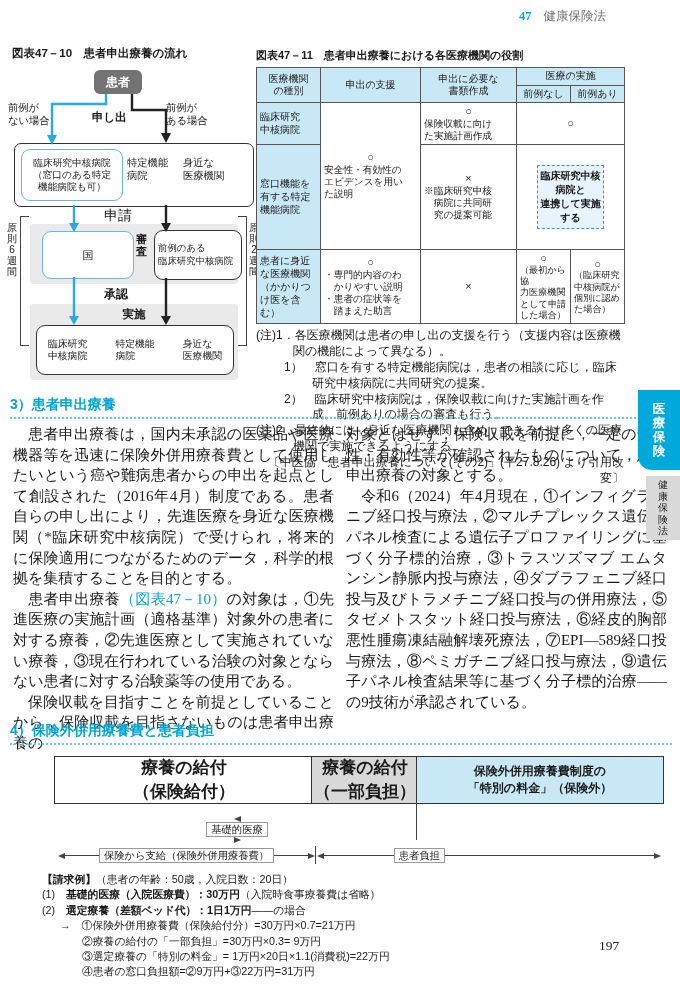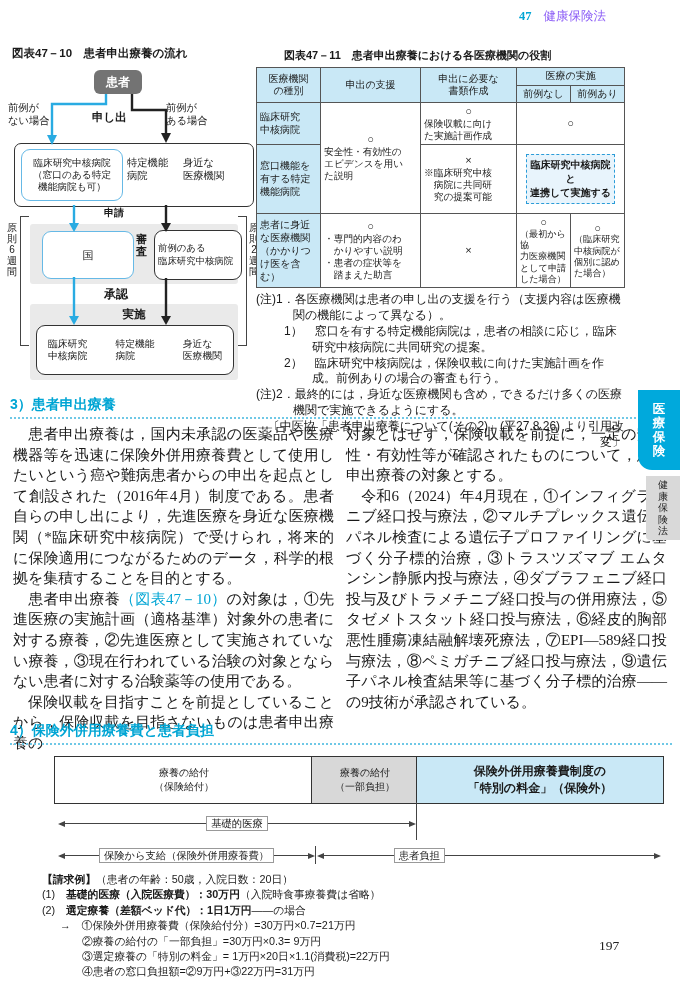--- a/index.html
+++ b/index.html
@@ -6,21 +6,21 @@
   .page{position:relative;width:680px;height:986px;background:#fff;overflow:hidden;
         font-family:"Liberation Sans",sans-serif;color:#1a1a1a;}
   .abs{position:absolute;}
   .b{font-weight:bold;}
   .pre{white-space:pre-line;}
   .c{text-align:center;}
 
   
   #hdr{top:8px;right:74px;font-size:12.5px;}
   #hdr .no{color:#00a5d4;font-weight:bold;font-family:"Liberation Serif",serif;}
-  #hdr .ttl{margin-left:12px;color:#8b5cf6;}
+  #hdr .ttl{margin-left:12px;color:#737373;}
   #pageno{left:599px;top:938px;font-family:"Liberation Serif",serif;font-size:13.5px;color:#222;}
 
   
   #tab1{left:638px;top:390px;width:42px;height:80px;background:#00a9dc;color:#fff;
         border-radius:0 0 0 14px;display:flex;align-items:center;justify-content:center;
         font-weight:bold;font-size:12.5px;line-height:14px;text-align:center;}
   #tab2{left:646px;top:476px;width:34px;height:64px;background:#d9d9d9;color:#222;
         border-radius:0 0 0 4px;display:flex;align-items:center;justify-content:center;
         font-size:10px;line-height:11.5px;text-align:center;}
 
@@ -31,21 +31,21 @@
            display:flex;align-items:center;justify-content:center;font-weight:bold;font-size:12px;z-index:3;}
   .flbl{line-height:1.25;}
   #lblNoPre{left:2px;top:56px;}
   #lblOffer{left:86px;top:64px;font-size:11.5px;font-weight:bold;}
   #lblHasPre{left:160px;top:56px;}
   .topbox{left:8px;top:97px;width:238px;height:62px;border:1.3px solid #333;border-radius:7px;background:#fff;z-index:2;}
   .corebox{left:6px;top:5px;width:100px;height:50px;border:1.3px solid #66b9e6;border-radius:9px;
            font-size:9.7px;line-height:1.25;display:flex;align-items:center;justify-content:center;text-align:center;background:#fff;}
   #tokutei{left:112px;top:13px;}
   #mijika{left:168px;top:13px;}
-  #lblApply{left:98px;top:161px;font-size:10px;font-weight:bold;}
+  #lblApply{left:98px;top:161px;font-size:14px;font-weight:normal;}
   #lblApproval{left:98px;top:241px;font-size:12px;font-weight:bold;z-index:3;font-family:Liberation Serif, serif;}
   .graybox{background:#eaeaea;border-radius:3px;}
   #gb1{left:24px;top:178px;width:208px;height:60px;z-index:2;}
   .countrybox{left:12px;top:7px;width:90px;height:46px;background:#fff;border:1.3px solid #66b9e6;border-radius:9px;
               display:flex;align-items:center;justify-content:center;font-size:11px;}
   #shinsa{left:106px;top:9px;font-weight:bold;font-size:11px;line-height:12px;text-align:center;}
   .prechosp{left:124px;top:6px;width:80px;height:48px;background:#fff;border:1.3px solid #333;border-radius:9px;
             font-size:9.4px;line-height:1.35;display:flex;align-items:center;padding:0 3px;}
   #implbox{left:24px;top:258px;width:208px;height:76px;z-index:2;}
   #implTitle{left:0;top:3px;width:208px;font-size:11.5px;font-weight:bold;}
@@ -53,30 +53,30 @@
              display:flex;justify-content:space-between;align-items:center;padding:0 11px;font-size:9.8px;line-height:1.25;}
   .vtext{font-size:10px;line-height:11px;text-align:center;}
   #weeksL{left:1px;top:176px;}
   #weeksR{left:243px;top:176px;}
   .bracket-l{left:14px;top:170px;width:8px;height:128px;border-left:1.2px solid #444;border-top:1.2px solid #444;border-bottom:1.2px solid #444;}
   .bracket-r{left:232px;top:170px;width:8px;height:128px;border-right:1.2px solid #444;border-top:1.2px solid #444;border-bottom:1.2px solid #444;}
   #flowsvg{left:0;top:0;z-index:4;pointer-events:none;}
 
   
   #roles{left:256px;top:48px;width:372px;}
-  #roles .tbl-title{font-size:11px;font-weight:bold;margin-bottom:4px;margin-left:28px;}
+  #roles .tbl-title{font-size:11px;font-weight:bold;margin-bottom:4px;}
   #roles table{border-collapse:collapse;table-layout:fixed;width:368px;font-size:10px;}
   #roles th,#roles td{border:1px solid #555;padding:2px 2px;vertical-align:middle;}
   .hcell{background:#c9e8f6;font-weight:normal;text-align:center;line-height:1.25;}
   .rname{background:#c9e8f6;font-weight:normal;text-align:left;padding:2px 3px !important;line-height:1.3;}
   .mark{text-align:center;font-size:11px;line-height:1.15;}
   .cdesc{font-size:9.7px;line-height:1.25;text-align:left;padding:0 1px;}
   .cdesc-s{font-size:9.1px;line-height:1.25;text-align:left;padding:0 1px;}
   .dashedbox{border:1.5px dashed #2b9cd8;background:#e8f4fc;font-weight:bold;text-align:center;
-             font-size:10px;padding:3px 1px;margin:7px;line-height:1.4;}
+             font-size:10px;padding:3px 1px;margin:18px;line-height:1.4;}
   .notes{font-size:12px;line-height:1.32;margin-top:4px;width:368px;}
   .note1{padding-left:37px;text-indent:-37px;}
   .note-sub{padding-left:56px;text-indent:-28px;}
   .note-src{text-align:right;}
 
   
   .sec-head{left:10px;width:662px;color:#00a5d4;font-weight:bold;font-size:14px;
             border-bottom:2px dotted #6fc8e6;padding-bottom:3px;}
   #sec3h{top:396px;}
   #sec4h{top:722px;}
@@ -84,31 +84,31 @@
   
   .col{width:321px;font-family:"Liberation Serif",serif;font-size:15px;line-height:20.6px;text-align:justify;}
   #colL{left:13px;top:424px;}
   #colR{left:346px;top:424px;}
   .col p{margin:0;}
   .ref{color:#00a5d4;}
 
   
   #diag{left:14px;top:752px;width:656px;height:228px;}
   .dbox{position:absolute;border:1px solid #333;display:flex;align-items:center;justify-content:center;
-        text-align:center;font-size:10px;line-height:1.4;}
+        text-align:center;font-size:17px;line-height:1.4;font-weight:bold;}
   #boxA{left:40px;top:4px;width:258px;height:46px;background:#fff;}
   #boxB{left:297px;top:4px;width:106px;height:46px;background:#d8d8d8;}
   #boxC{left:402px;top:4px;width:246px;height:46px;background:#c9e8f6;font-weight:bold;font-size:12px;}
   .harrow{position:absolute;display:flex;align-items:center;}
   .hl{height:1px;background:#444;}
   .g1{flex:1;}.g3{flex:3;}
   .ah-l{width:0;height:0;border-top:3.5px solid transparent;border-bottom:3.5px solid transparent;border-right:7px solid #444;}
   .ah-r{width:0;height:0;border-top:3.5px solid transparent;border-bottom:3.5px solid transparent;border-left:7px solid #444;}
   .albl{background:#fff;border:1px solid #999;padding:0 4px;font-size:10.3px;line-height:1.3;text-align:center;white-space:pre-line;}
-  #arrKiso{left:44px;top:64px;width:358px;}
+  #arrKiso{left:44px;top:64px;width:358px;flex-direction:column;}
   #arrHyoka{left:407px;top:57px;width:240px;}
   #arrShikyu{left:44px;top:96px;width:257px;}
   #arrFutan{left:303px;top:96px;width:344px;}
   .vtick{position:absolute;width:0;border-left:1px solid #444;}
   #tick1{left:402px;top:50px;height:38px;}
   #tick2{left:301px;top:94px;height:18px;}
   #example{position:absolute;left:28px;top:120px;width:606px;font-size:10.8px;line-height:15.4px;}
   .exl{padding-left:24px;text-indent:-24px;}
   .calc1{padding-left:40px;text-indent:-22px;}
   .calcn{padding-left:40px;}

